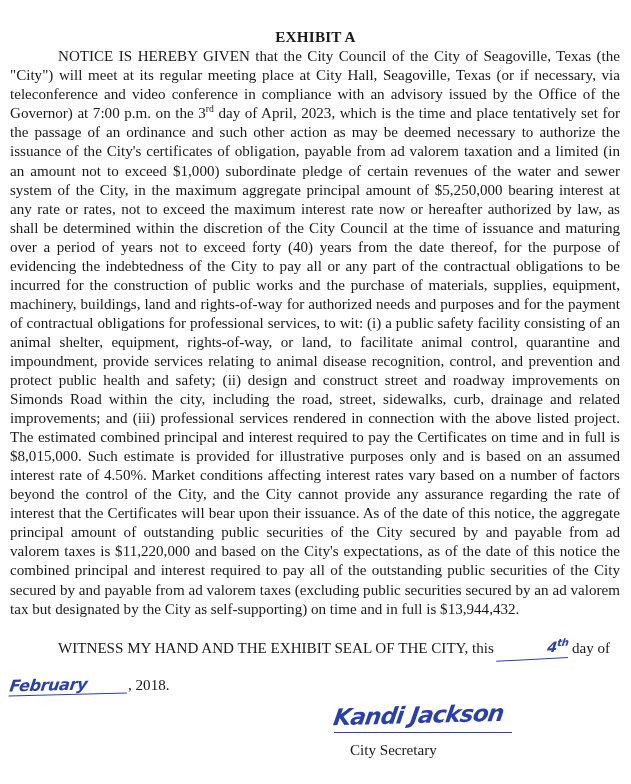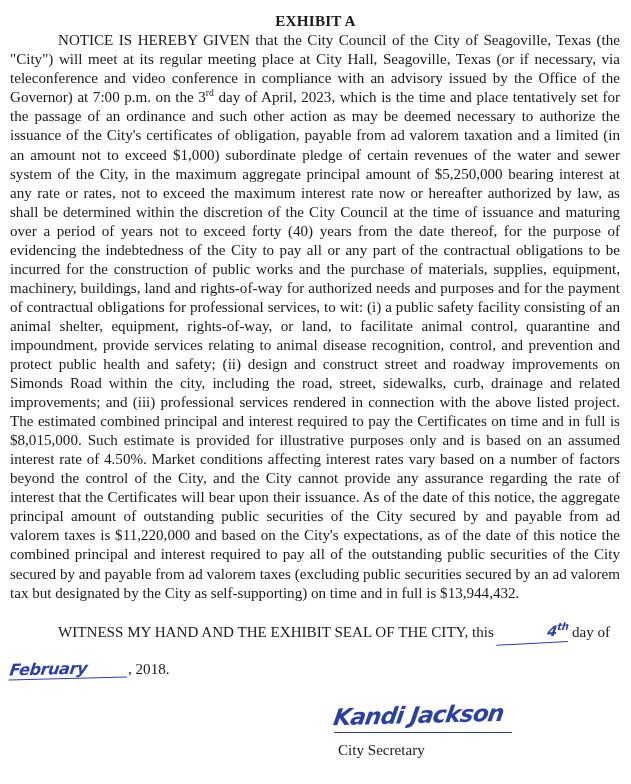--- a/index.html
+++ b/index.html
@@ -18,21 +18,21 @@
     position: relative;
     width: 631px;
     height: 784px;
     box-sizing: border-box;
     padding: 0;
   }
 
   
   .title-block {
     text-align: center;
-    padding-top: 11px;
+    padding-top: 27px;
   }
   .doc-title,
   .doc-subtitle {
     font-weight: bold;
     font-size: 15.2px;
     letter-spacing: 0.2px;
     line-height: 1.33;
     margin: 0;
   }
   .doc-subtitle {
@@ -136,21 +136,21 @@
     position: absolute;
     left: 0px;
     top: 26px;
     width: 178px;
     border-bottom: 1.2px solid #2a3fa8;
   }
   .sig-role,
   .sig-org {
     font-size: 15.1px;
     line-height: 18px;
-    margin: 4px;
+    margin: 16px;
   }
   .sig-role {
     margin-top: 1px;
   }
 </style>
 </head>
 <body>
 
 <div id="page">
 

